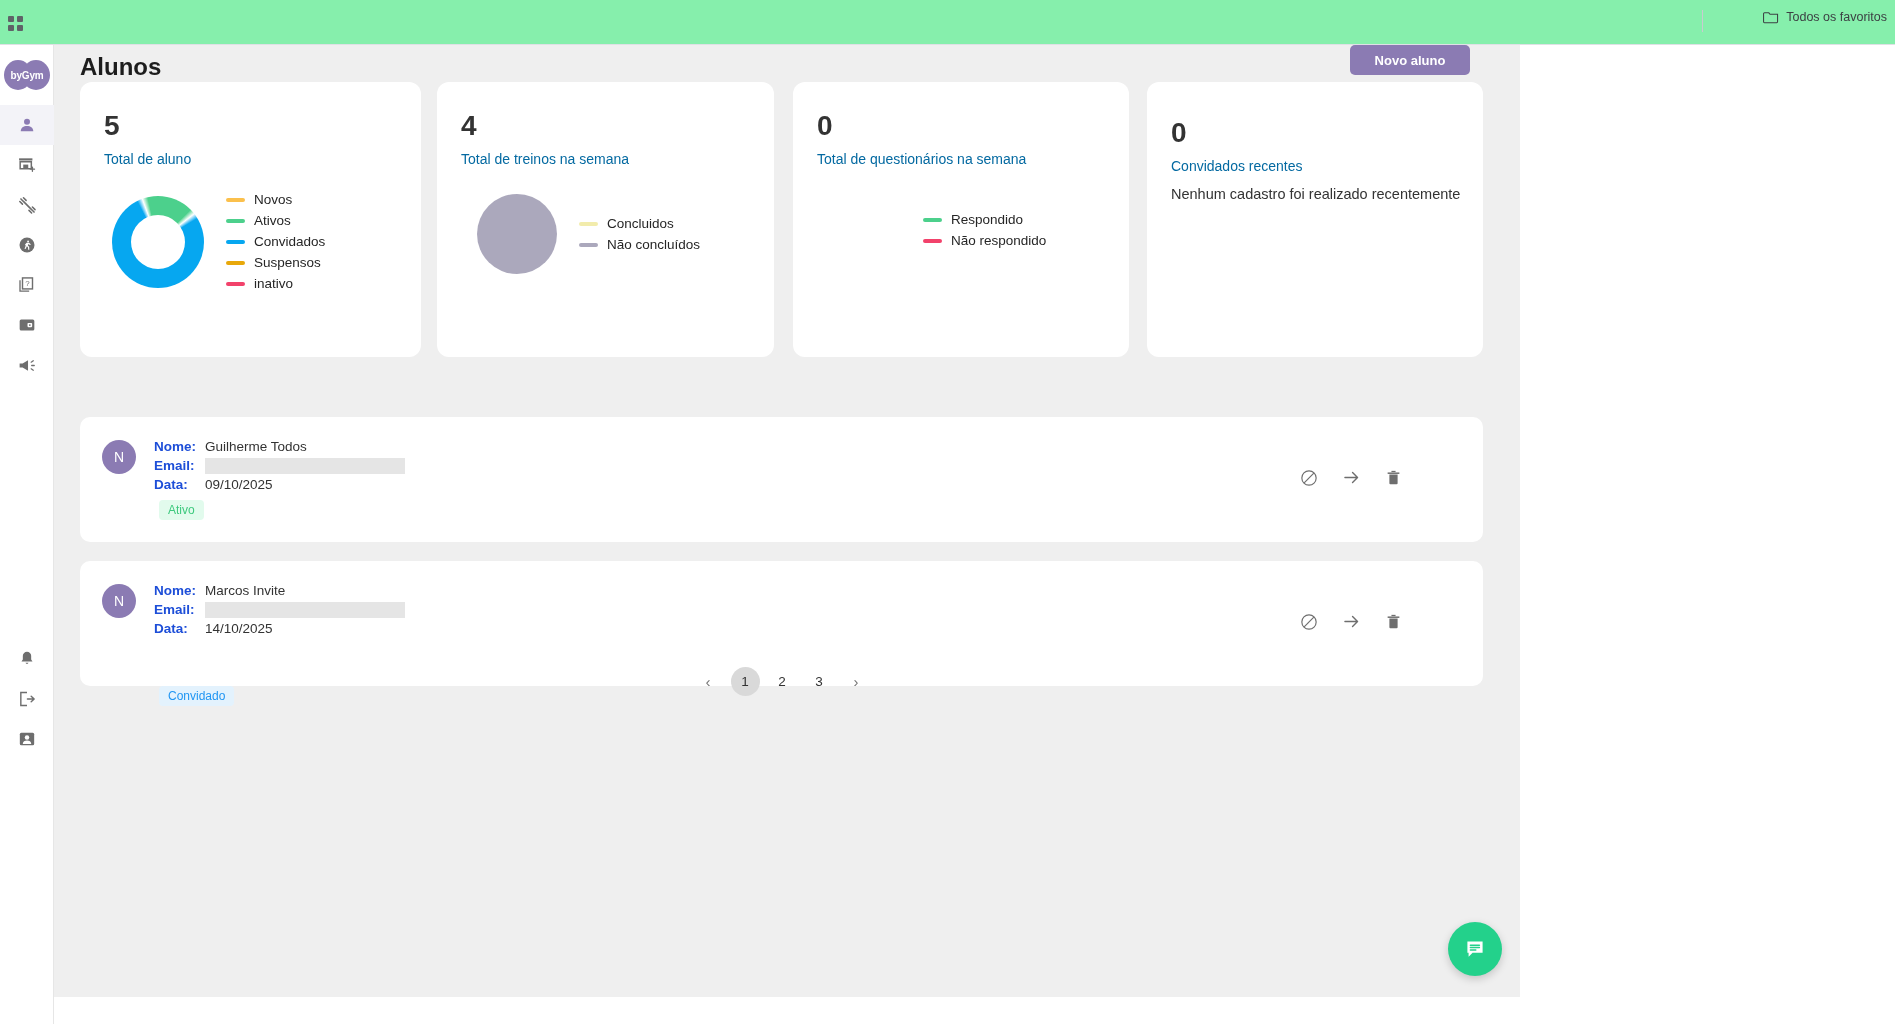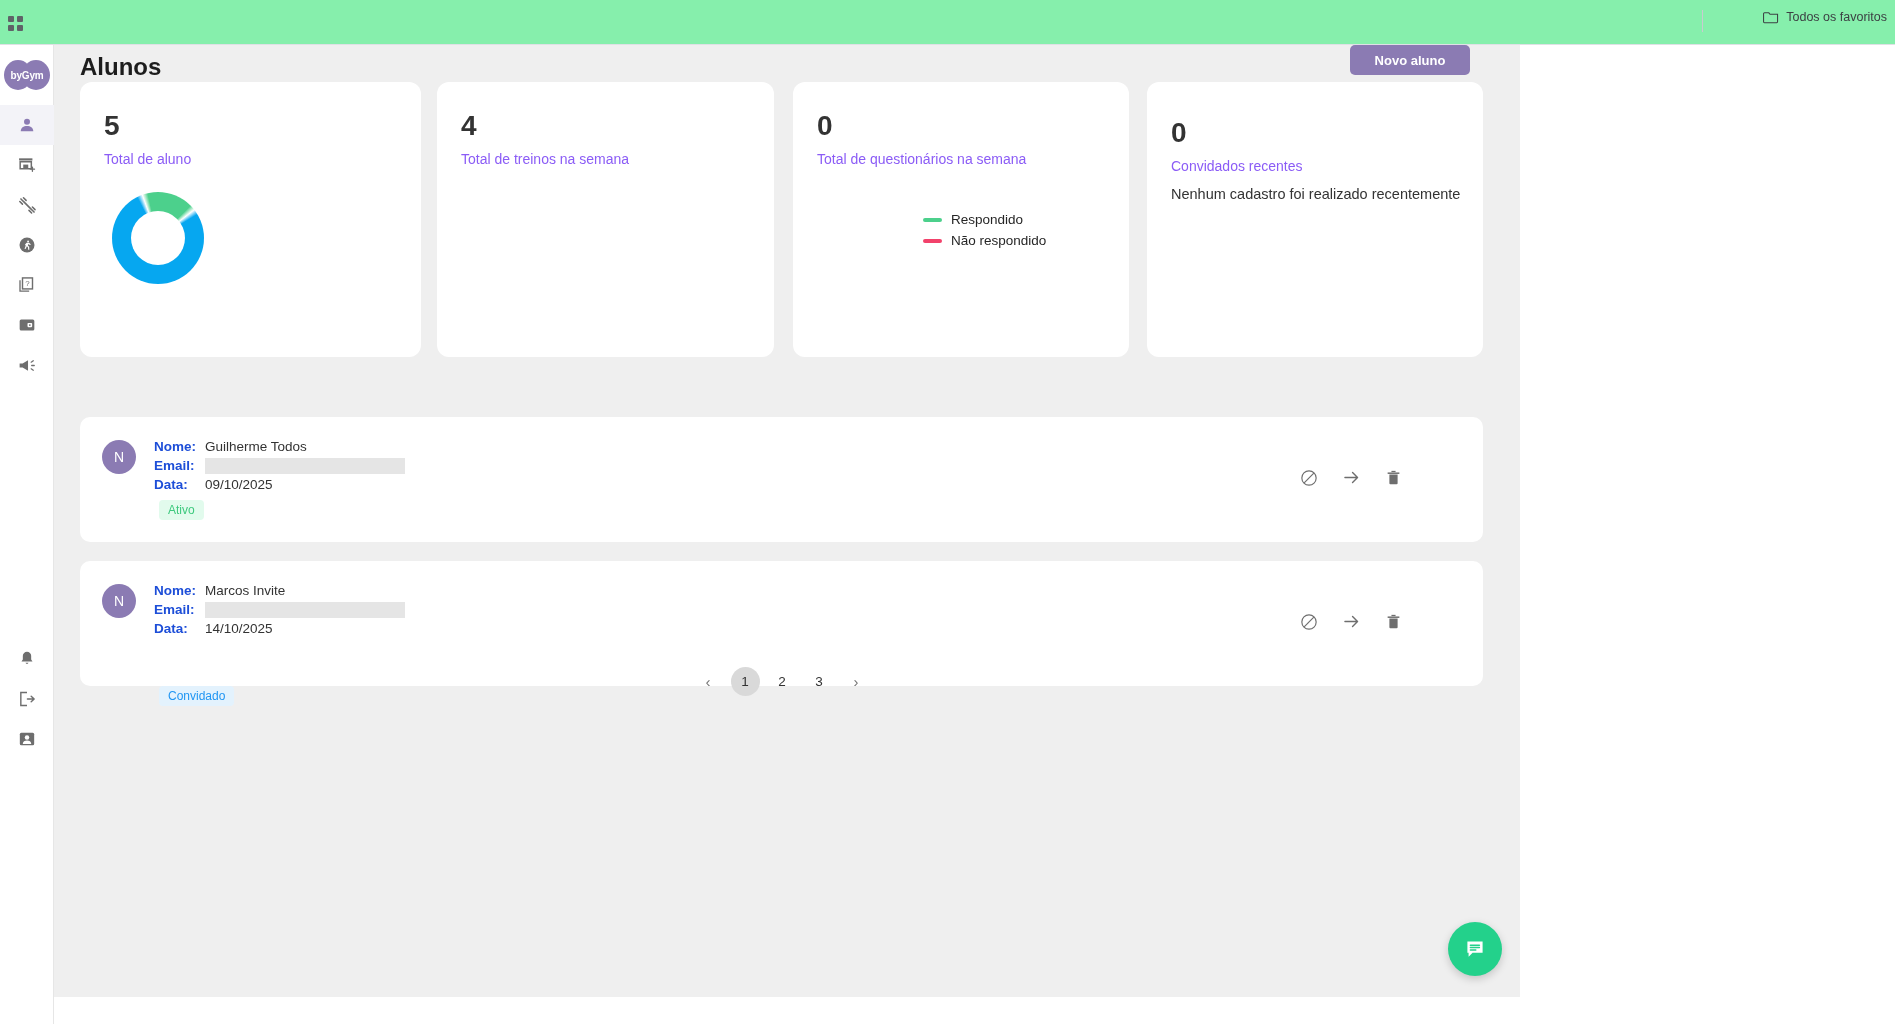--- a/index.html
+++ b/index.html
@@ -109,21 +109,21 @@
   #card-treinos      { left: 383px;  width: 337px; }
   #card-questionarios{ left: 739px;  width: 336px; }
   #card-cadastros    { left: 1093px; width: 336px; }
 
   .stat-number {
     position: absolute; left: 24px; top: 28px;
     font-size: 28px; font-weight: bold; color: #333333;
   }
   .stat-label {
     position: absolute; left: 24px; top: 69px;
-    font-size: 14px; color: #8b5cf6;
+    font-size: 14px; color: #0369a1;
   }
   .stat-note {
     position: absolute; left: 24px; top: 96px;
     font-size: 14.5px; color: #333333;
   }
 
   .chart-wrap { position: absolute; display: flex; align-items: center; }
 
   .donut {
     width: 92px; height: 92px; border-radius: 50%;
@@ -329,26 +329,61 @@
   <main id="main">
 
     <h1 id="page-title">Alunos</h1>
     <button id="new-student-button">Novo aluno</button>
 
     <section class="stat-card" id="card-alunos">
       <div class="stat-number">5</div>
       <div class="stat-label">Total de aluno</div>
       <div class="chart-wrap" style="left:32px; top:110px; gap:22px;">
         <div class="donut" id="donut-alunos" style="background: conic-gradient(from -20deg, transparent 0deg, rgb(76, 208, 140) 7deg, rgb(76, 208, 140) 65deg, transparent 72deg, transparent 72deg, rgb(6, 167, 240) 79deg, rgb(6, 167, 240) 353deg, transparent 360deg);"></div>
+        <div class="legend">
+          <div class="legend-row">
+            <span class="legend-swatch" style="background:#fbc04c"></span>
+            <span class="legend-text">Novos</span>
+          </div>
+          <div class="legend-row">
+            <span class="legend-swatch" style="background:#4cd08c"></span>
+            <span class="legend-text">Ativos</span>
+          </div>
+          <div class="legend-row">
+            <span class="legend-swatch" style="background:#06a7f0"></span>
+            <span class="legend-text">Convidados</span>
+          </div>
+          <div class="legend-row">
+            <span class="legend-swatch" style="background:#e8a80a"></span>
+            <span class="legend-text">Suspensos</span>
+          </div>
+          <div class="legend-row">
+            <span class="legend-swatch" style="background:#f2426b"></span>
+            <span class="legend-text">inativo</span>
+          </div>
+        </div>
       </div>
     </section>
 
     <section class="stat-card" id="card-treinos">
       <div class="stat-number">4</div>
       <div class="stat-label">Total de treinos na semana</div>
+      <div class="chart-wrap" style="left:40px; top:112px; gap:22px;">
+        <div class="pie-full" id="pie-treinos" style="background: conic-gradient(from -20deg, transparent 0deg, rgb(171, 168, 188) 0deg, rgb(171, 168, 188) 360deg, transparent 360deg);"></div>
+        <div class="legend">
+          <div class="legend-row">
+            <span class="legend-swatch" style="background:#f2ecac"></span>
+            <span class="legend-text">Concluidos</span>
+          </div>
+          <div class="legend-row">
+            <span class="legend-swatch" style="background:#aba8bc"></span>
+            <span class="legend-text">Não concluídos</span>
+          </div>
+        </div>
+      </div>
     </section>
 
     <section class="stat-card" id="card-questionarios">
       <div class="stat-number">0</div>
       <div class="stat-label">Total de questionários na semana</div>
       <div class="chart-wrap" style="left:130px; top:130px;">
         <div class="legend">
           <div class="legend-row">
             <span class="legend-swatch" style="background:#4cd08c"></span>
             <span class="legend-text">Respondido</span>

